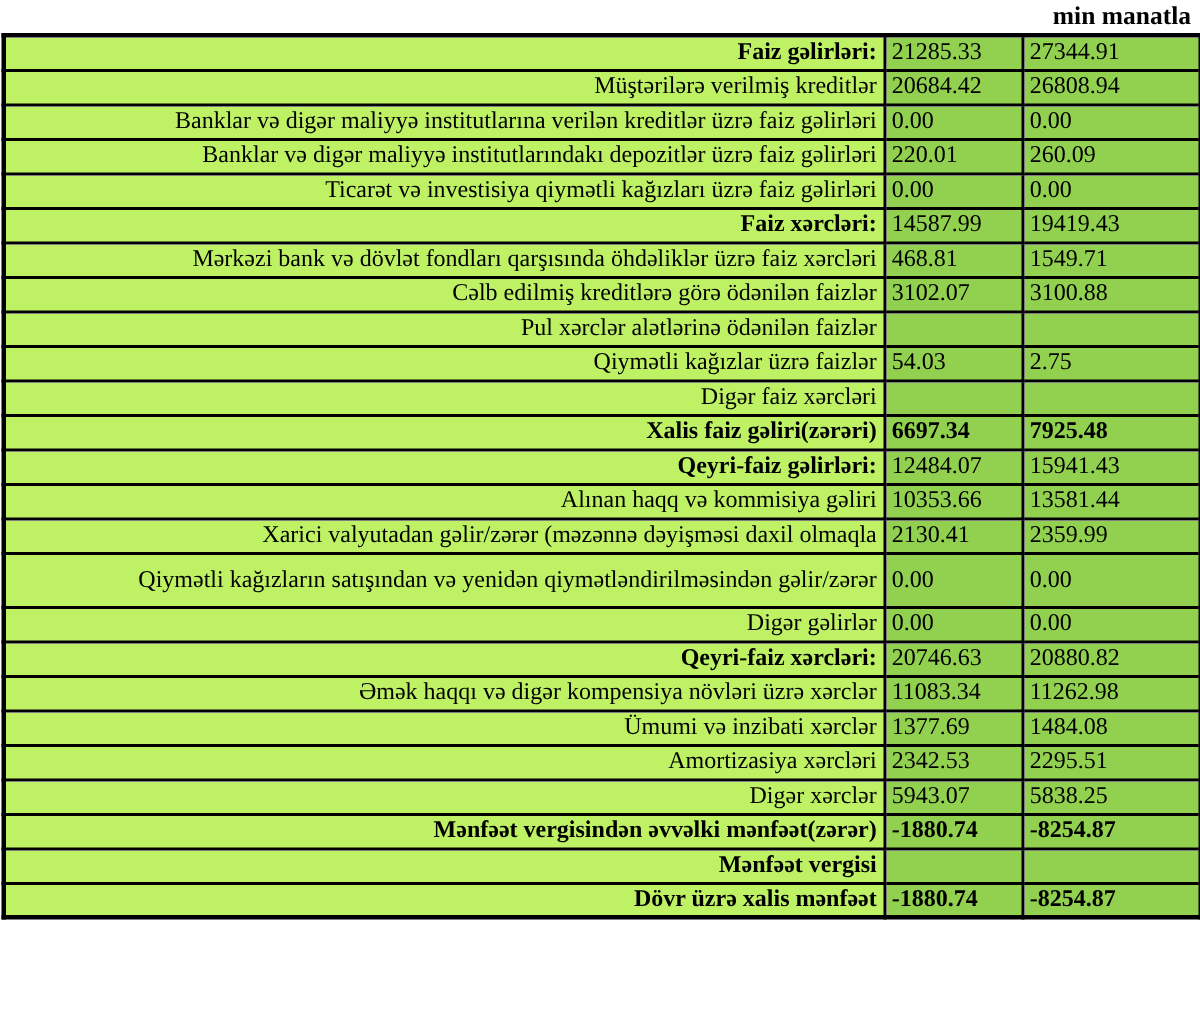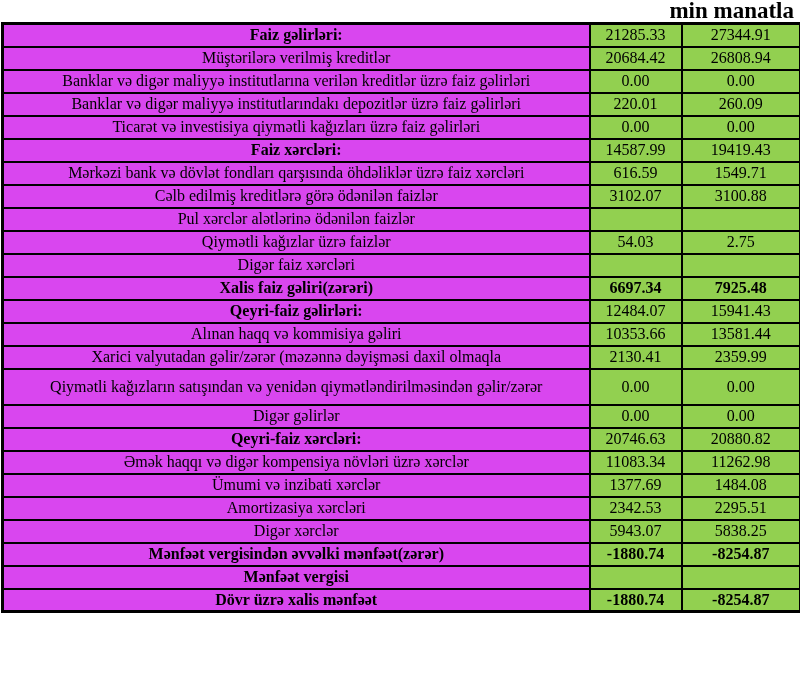--- a/index.html
+++ b/index.html
@@ -14,21 +14,21 @@
     font-family: "Liberation Serif", serif;
     color: #000000;
     overflow: hidden;
   }
   .unit-row {
     height: 22px;
     line-height: 22px;
     text-align: right;
     padding-right: 6px;
     font-weight: bold;
-    font-size: 23px;
+    font-size: 17px;
   }
   table.fin {
     border-collapse: collapse;
     table-layout: fixed;
     width: 798px;
     margin-left: 1px;
     border: 3px solid #000000;
   }
   table.fin col.c-label { width: 587px; }
   table.fin col.c-v1   { width: 92px; }
@@ -37,26 +37,26 @@
     border: 2px solid #000000;
     font-size: 16px;
     padding: 0 4px;
     vertical-align: middle;
     overflow: hidden;
     white-space: nowrap;
   }
   tr.row { height: 23px; }
   tr.row.tall { height: 36px; }
   td.lbl {
-    background: #d946ef;
-    text-align: center;
+    background: #bef264;
+    text-align: right;
   }
   td.num {
     background: #92d050;
-    text-align: center;
+    text-align: left;
   }
   .b { font-weight: bold; }
 </style>
 </head>
 <body>
 
 <div class="page">
   <div class="unit-row">min manatla</div>
 
   <table class="fin">
@@ -92,21 +92,21 @@
           <td class="num">0.00</td>
           <td class="num">0.00</td>
         </tr>
         <tr class="row">
           <td class="lbl b">Faiz xərcləri:</td>
           <td class="num">14587.99</td>
           <td class="num">19419.43</td>
         </tr>
         <tr class="row">
           <td class="lbl">Mərkəzi bank və dövlət fondları qarşısında öhdəliklər üzrə faiz xərcləri</td>
-          <td class="num">616.59</td>
+          <td class="num">468.81</td>
           <td class="num">1549.71</td>
         </tr>
         <tr class="row">
           <td class="lbl">Cəlb edilmiş kreditlərə görə ödənilən faizlər</td>
           <td class="num">3102.07</td>
           <td class="num">3100.88</td>
         </tr>
         <tr class="row">
           <td class="lbl">Pul xərclər alətlərinə ödənilən faizlər</td>
           <td class="num"></td>

